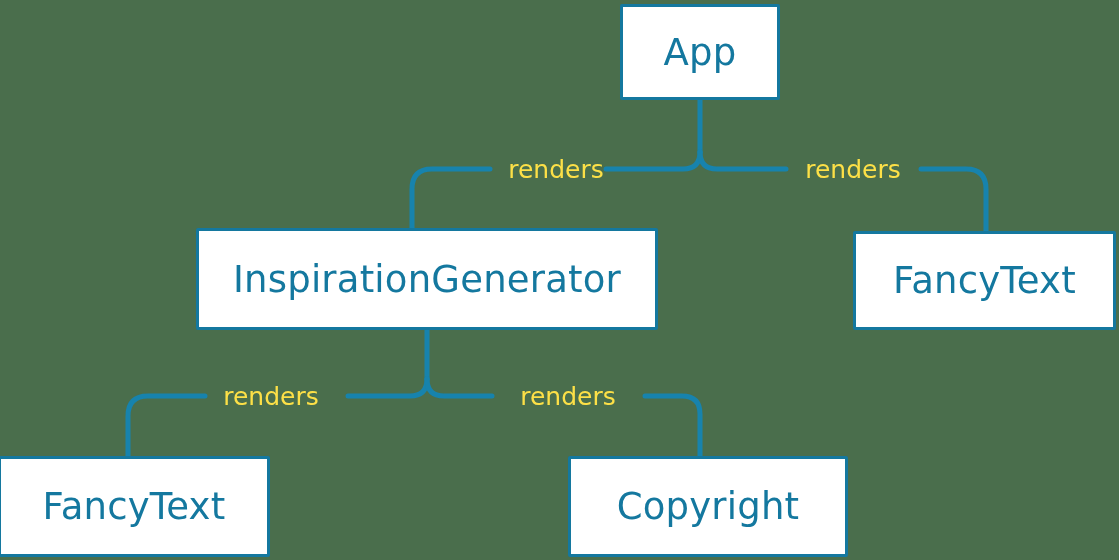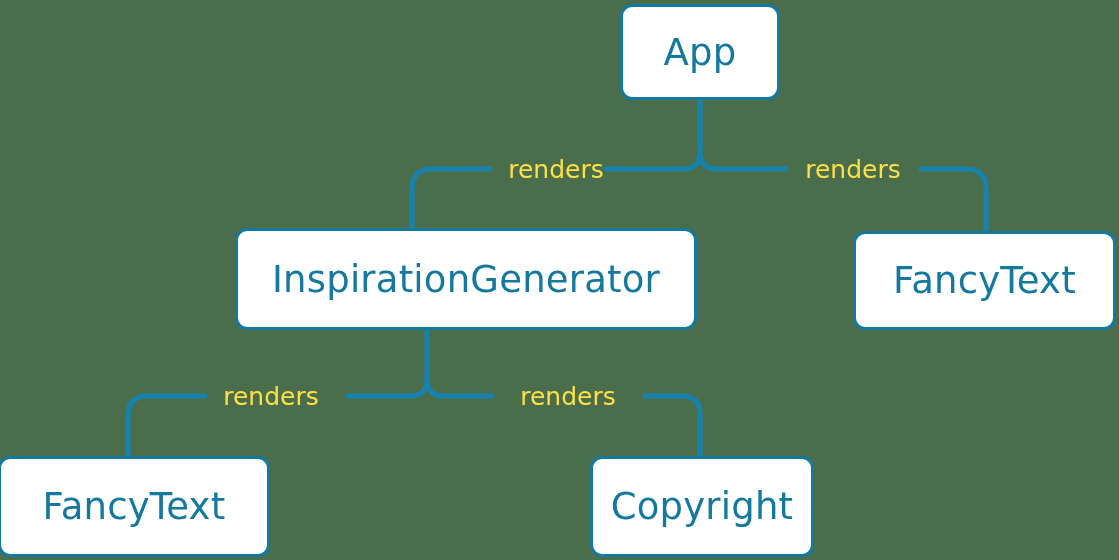--- a/index.html
+++ b/index.html
@@ -25,21 +25,21 @@
     left: 0;
     top: 0;
     width: 1119px;
     height: 560px;
   }
   .node {
     position: absolute;
     box-sizing: border-box;
     background: #ffffff;
     border: 3px solid #14789f;
-    border-radius: 12px;
+    border-radius: 2px;
     display: flex;
     align-items: center;
     justify-content: center;
     z-index: 2;
   }
   .node-label {
     color: #14789f;
     font-size: 37px;
     line-height: 1;
     letter-spacing: 0.2px;
@@ -74,33 +74,33 @@
       <path d="M427 379 Q427 396 410 396 L348 396 M205 396 L148 396 Q128 396 128 416 L128 456"></path>
 
       <path d="M427 379 Q427 396 444 396 L492 396 M645 396 L682 396 Q700 396 700 414 L700 456"></path>
     </g>
   </svg>
 
   <div class="node" style="left:620px; top:4px; width:160px; height:96px;">
     <span class="node-label">App</span>
   </div>
 
-  <div class="node" style="left:196px; top:228px; width:462px; height:102px;margin-left:39px;">
+  <div class="node" style="left:196px; top:228px; width:462px; height:102px;">
     <span class="node-label">InspirationGenerator</span>
   </div>
 
   <div class="node" style="left:853px; top:231px; width:263px; height:99px;">
     <span class="node-label">FancyText</span>
   </div>
 
   <div class="node" style="left:-2px; top:456px; width:272px; height:101px;">
     <span class="node-label">FancyText</span>
   </div>
 
-  <div class="node" style="left:590px; top:456px; width:224px; height:101px;">
+  <div class="node" style="left:568px; top:456px; width:280px; height:101px;">
     <span class="node-label">Copyright</span>
   </div>
 
   <div class="edge-label" style="left:556px; top:169px;">renders</div>
 
   <div class="edge-label" style="left:853px; top:169px;">renders</div>
 
   <div class="edge-label" style="left:271px; top:396px;">renders</div>
 
   <div class="edge-label" style="left:568px; top:396px;">renders</div>

